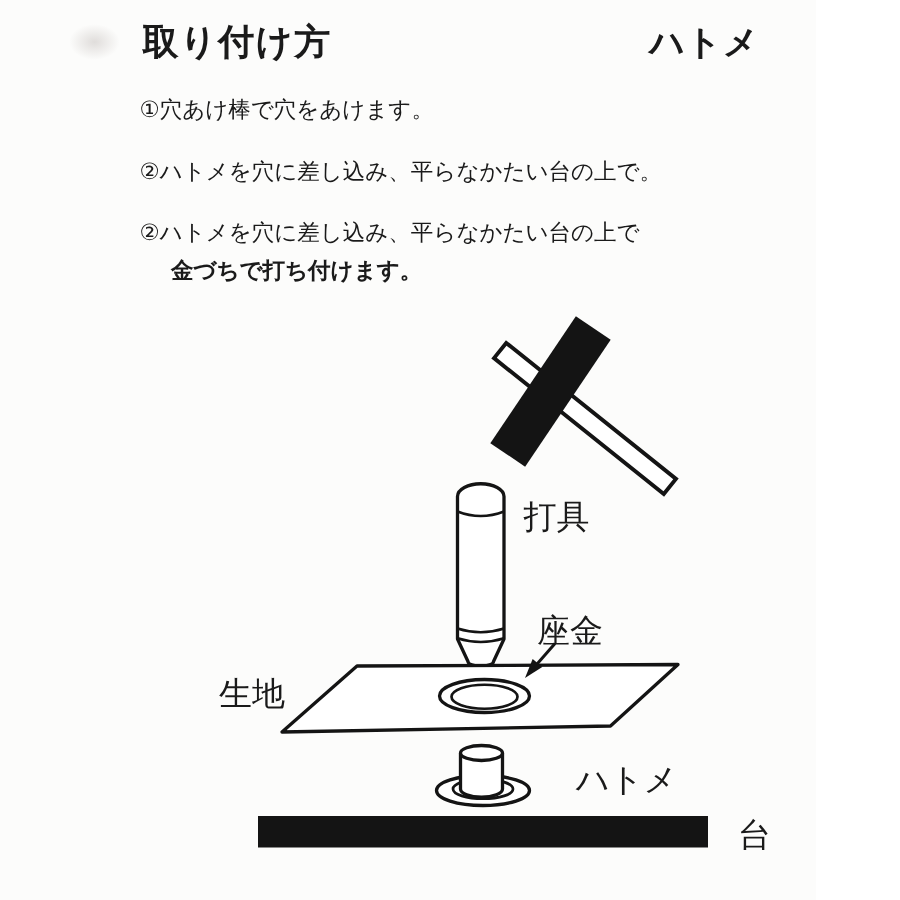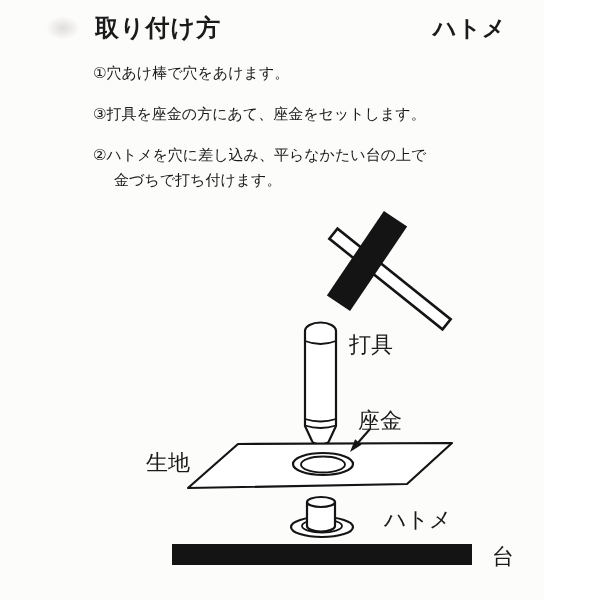--- a/index.html
+++ b/index.html
@@ -20,40 +20,40 @@
   .product{
     position:absolute;left:433px;top:13px;
     font-size:23px;font-weight:bold;letter-spacing:1px;white-space:nowrap;
   }
   .steps{
     position:absolute;left:93px;top:61px;width:480px;
     font-size:15px;line-height:25px;
   }
   .step{margin:0 0 16px 0;white-space:nowrap;}
   .step .sl{display:block;}
-  .step .indent{padding-left:21px;}
+  .step .indent{padding-left:21px;font-weight:bold;}
   svg.diagram{position:absolute;left:0;top:0;}
   svg text{font-family:"DejaVu Sans",sans-serif;font-size:22px;fill:#1a1a1a;}
 </style>
 </head>
 <body>
 
 <div class="page">
 
   <div class="smudge"></div>
 
   <div class="title">取り付け方</div>
   <div class="product">ハトメ</div>
 
   <div class="steps">
     <p class="step">
       <span class="sl">①穴あけ棒で穴をあけます。</span>
     </p>
     <p class="step">
-      <span class="sl">③打具を座金の方にあて、座金をセットします。</span>
+      <span class="sl">②ハトメを穴に差し込み、平らなかたい台の上で。</span>
     </p>
     <p class="step">
       <span class="sl">②ハトメを穴に差し込み、平らなかたい台の上で</span>
       <span class="sl indent">金づちで打ち付けます。</span>
     </p>
   </div>
 
   <svg class="diagram" width="600" height="600" viewBox="0 0 600 600">
 
     <g transform="translate(390,279) rotate(38.7)">

